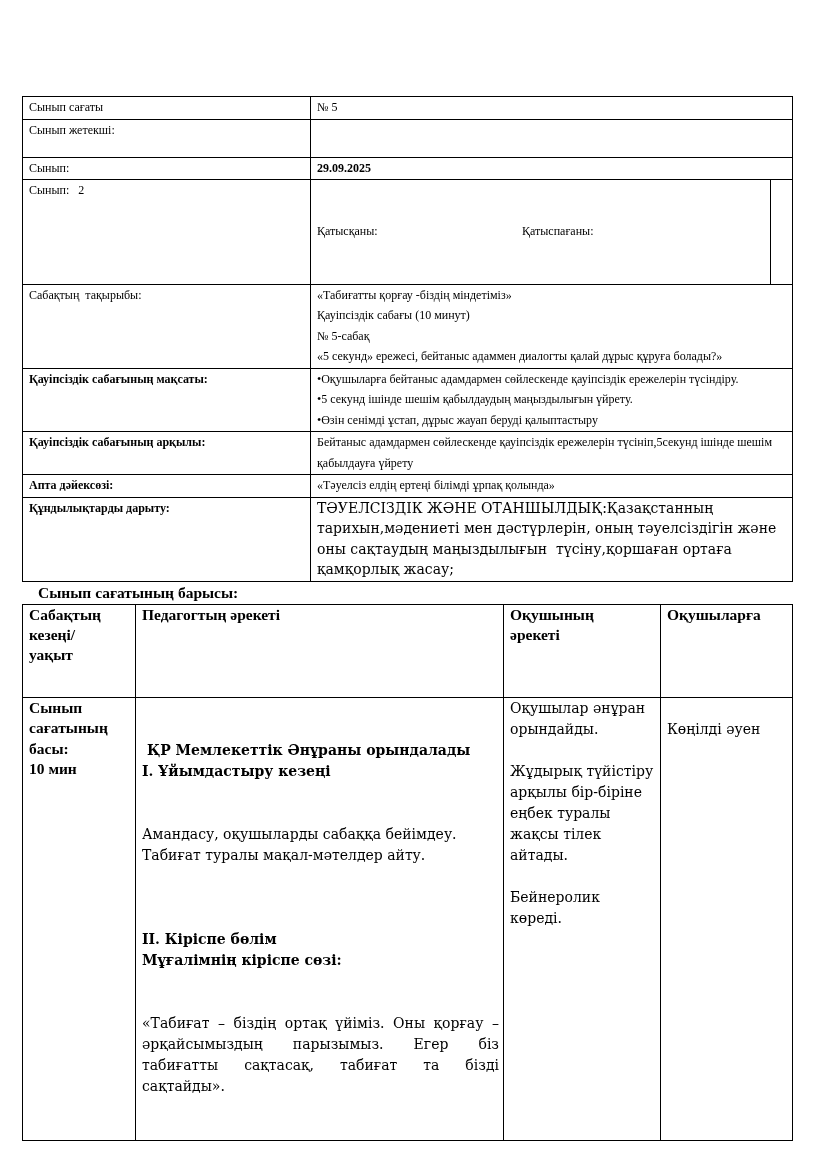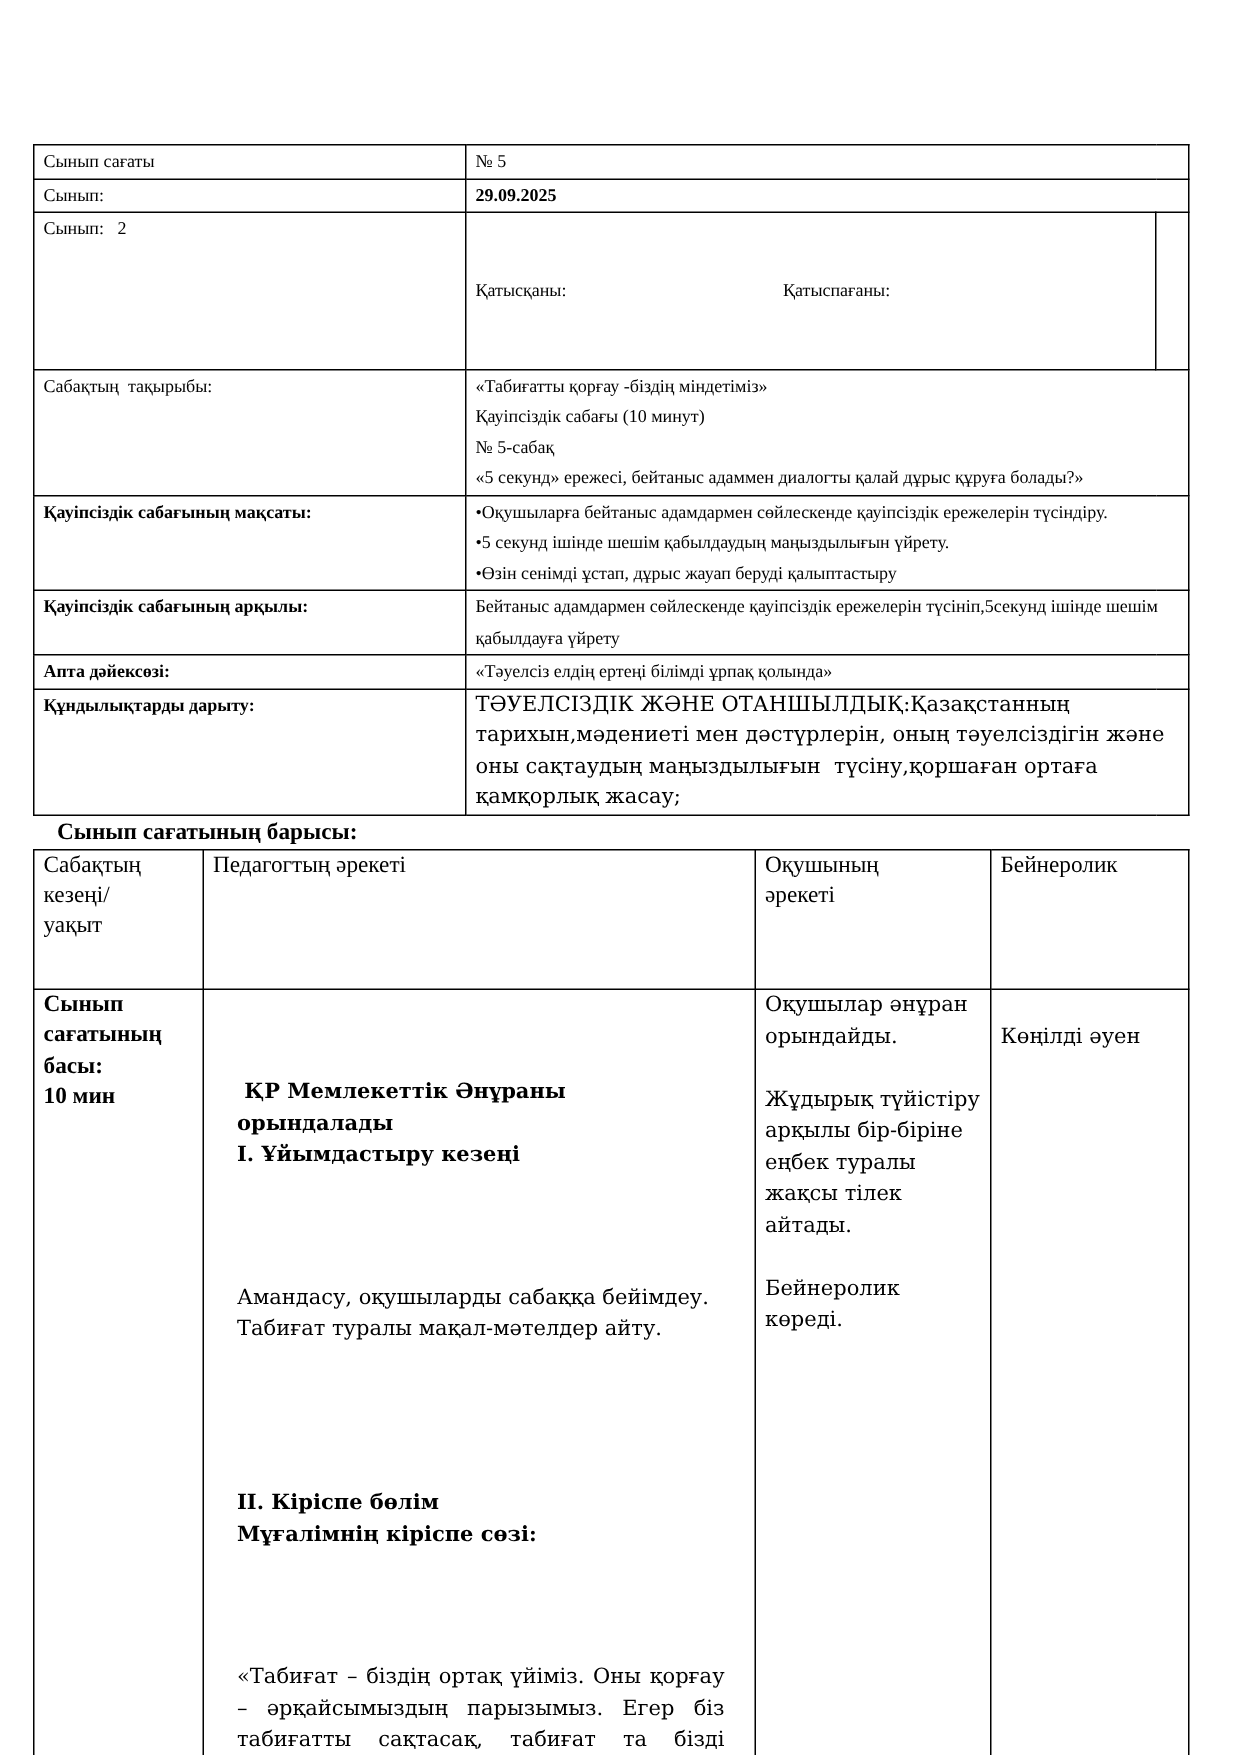--- a/index.html
+++ b/index.html
@@ -26,45 +26,49 @@
   .attend-wrap{display:flex;}
   .attend-first{width:205px;flex:0 0 205px;}
   
   .alt{font-family:"DejaVu Serif",serif;font-size:14px;line-height:20.5px;}
   
   .flow-title{margin:2px 0 2px 16px;font-size:15.5px;font-weight:bold;}
   
   #flow-table td{font-family:"DejaVu Serif",serif;font-size:14px;line-height:21px;}
   #flow-table td.hd{
     font-family:"Liberation Serif",serif;font-size:15.5px;
-    font-weight:normal;line-height:20px;padding-bottom:32px;
+    font-weight:bold;line-height:20px;padding-bottom:32px;
   }
   #flow-table td.hd.center{text-align:left;}
   #flow-table td.stage{
     font-family:"Liberation Serif",serif;font-size:15.5px;
     font-weight:bold;line-height:20.5px;
   }
   #flow-table .just{text-align:justify;}
-  #flow-table .teacher-cell div{margin:16px;}
+  #flow-table .teacher-cell div{margin:0;}
 </style>
 </head>
 <body>
 
 <div class="page">
 
   <table id="info-table">
     <colgroup>
         <col style="width:288px">
         <col style="width:460px">
         <col style="width:22px">
       </colgroup>
     <tbody>
         <tr>
       <td>Сынып сағаты</td>
       <td colspan="2">№ 5</td>
+    </tr>
+    <tr class="row-zhetekshi">
+      <td>Сынып жетекші:</td>
+      <td colspan="2"></td>
     </tr>
     <tr>
       <td>Сынып:</td>
       <td colspan="2" class="b">29.09.2025</td>
     </tr>
     <tr>
       <td>Сынып:   2</td>
       <td>
         <div class="attend-wrap">
           <span class="attend-first">Қатысқаны:</span>
@@ -110,21 +114,21 @@
         <col style="width:157px">
         <col style="width:132px">
       </colgroup>
     <tbody>
         <tr>
       <td class="hd">Сабақтың кезеңі/
 уақыт</td>
       <td class="hd center">Педагогтың әрекеті</td>
       <td class="hd">Оқушының
 әрекеті</td>
-      <td class="hd">Бейнеролик</td>
+      <td class="hd">Оқушыларға</td>
     </tr>
     <tr>
       <td class="stage">Сынып сағатының басы:
 10 мин</td>
       <td class="teacher-cell">
         <div class="b"> ҚР Мемлекеттік Әнұраны орындалады
 I. Ұйымдастыру кезеңі</div>
         <div>Амандасу, оқушыларды сабаққа бейімдеу.
 Табиғат туралы мақал-мәтелдер айту.</div>
         <div class="b">

